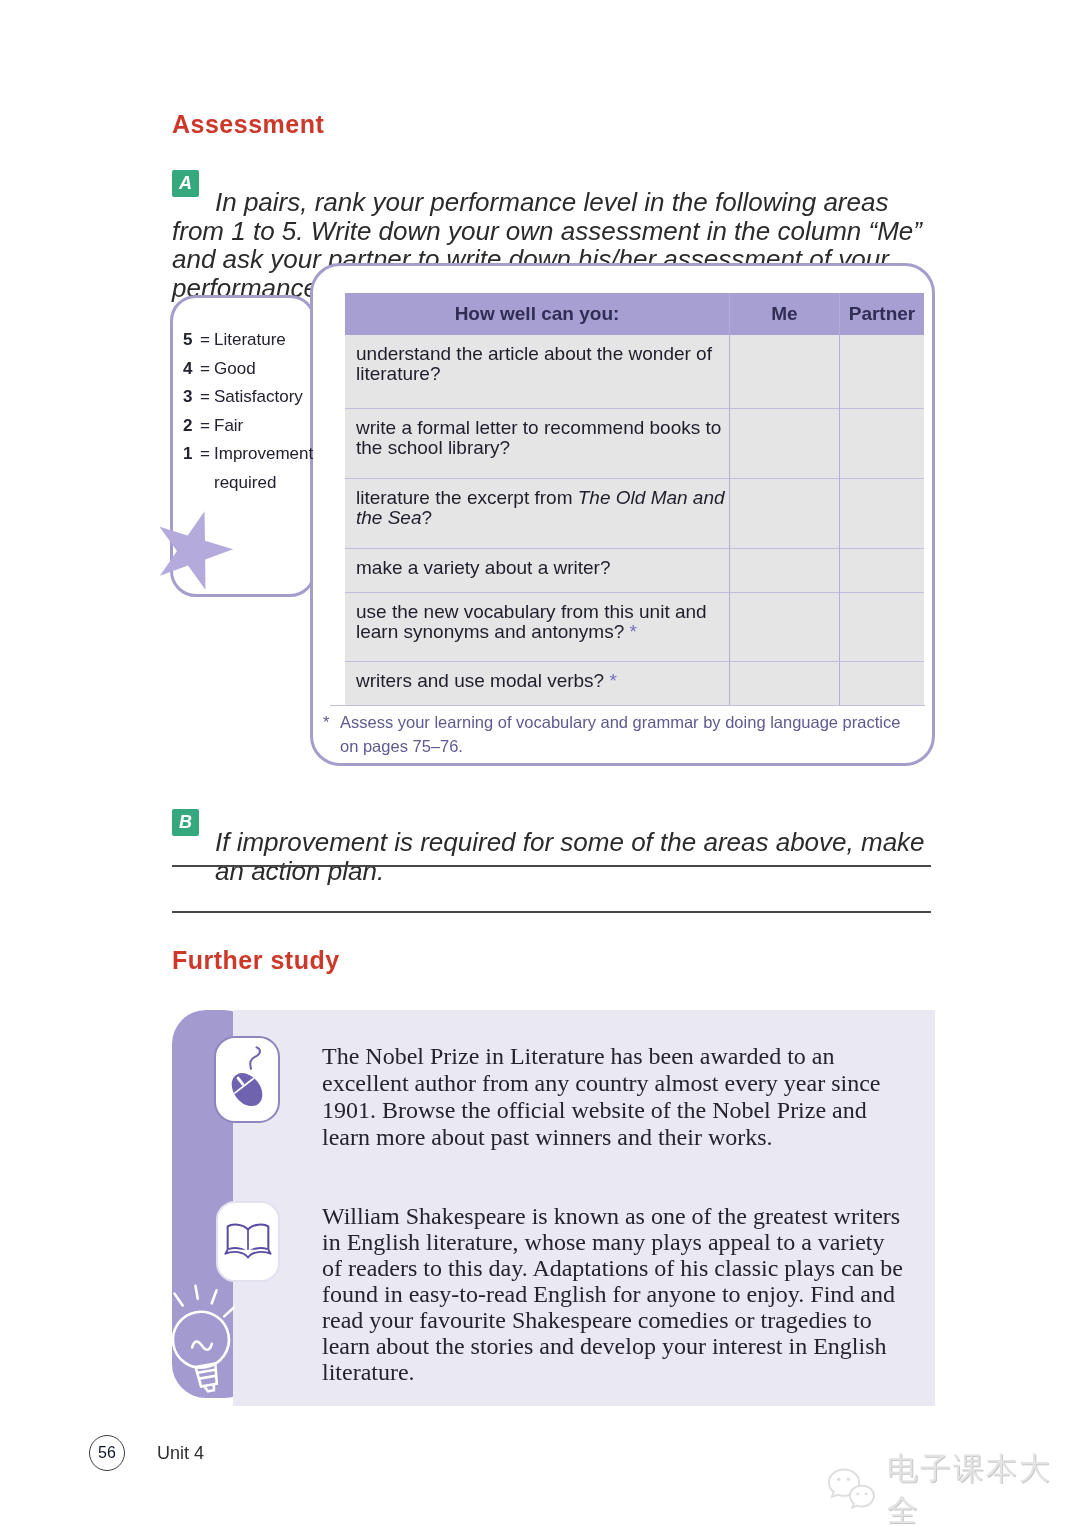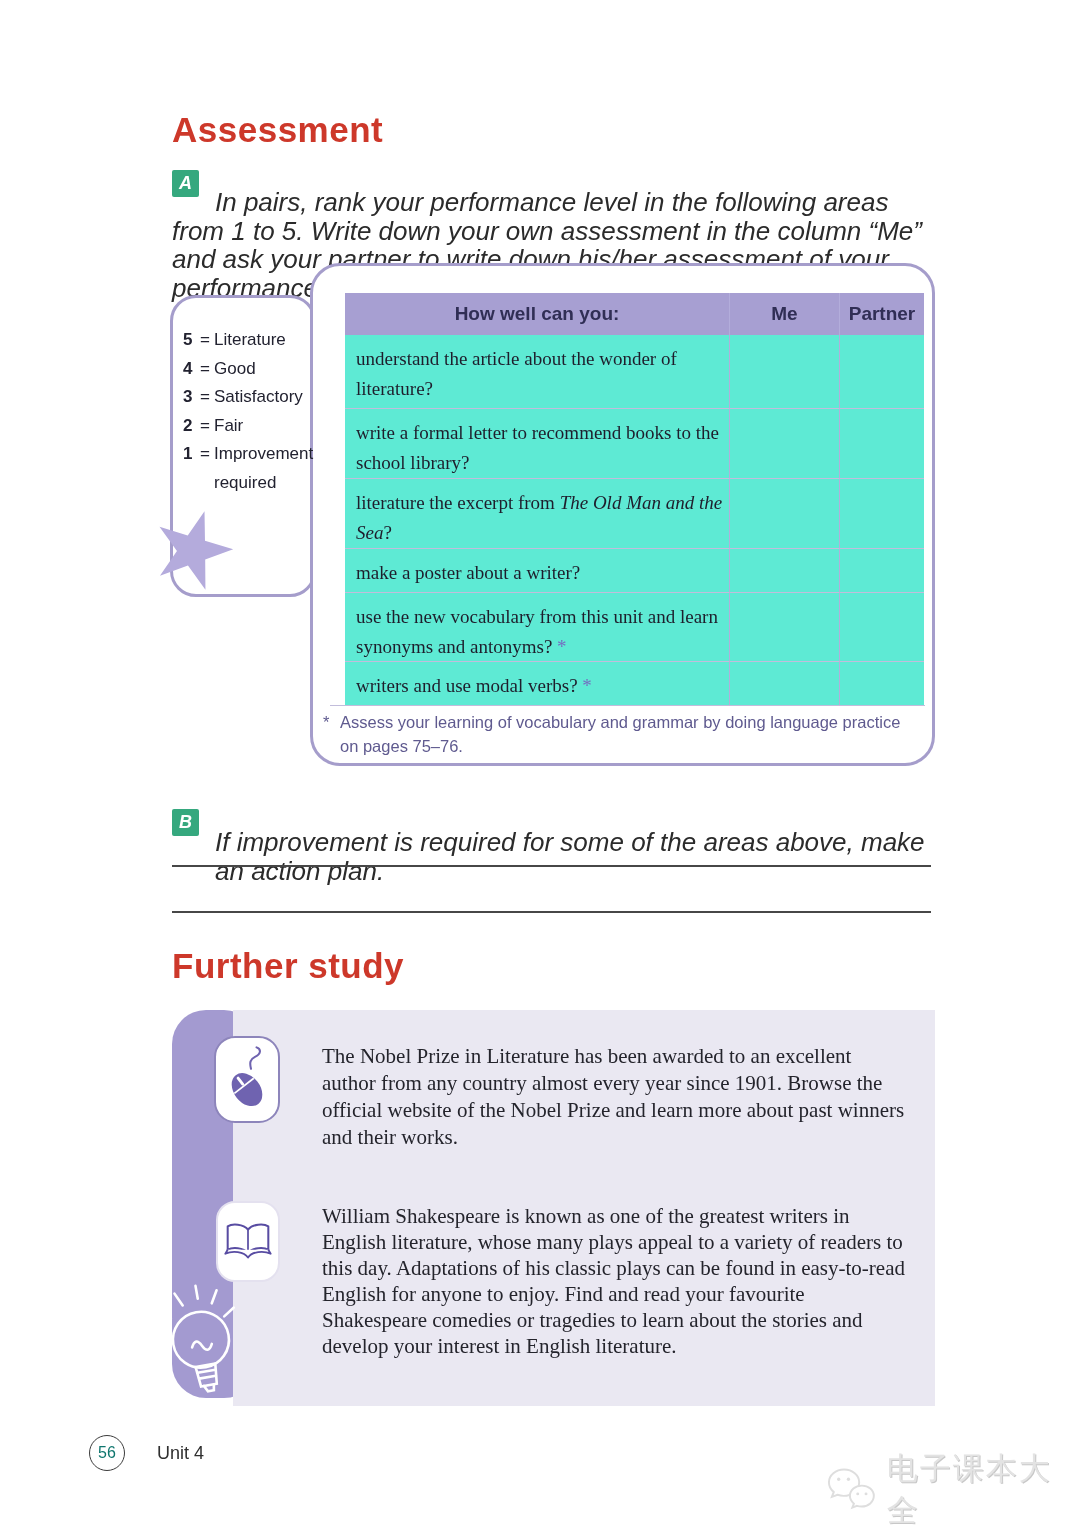--- a/index.html
+++ b/index.html
@@ -4,21 +4,21 @@
 <style>
   * { margin:0; padding:0; box-sizing:border-box; }
   html,body { background:#fff; }
   .page {
     position:relative; width:1080px; height:1526px; background:#ffffff;
     font-family:"Liberation Sans", sans-serif; overflow:hidden;
   }
   
   .sec-title {
     position:absolute; left:172px; color:#cd382a; font-weight:bold;
-    font-size:35px; letter-spacing:0.5px; font-family:"Liberation Sans", sans-serif;
+    font-size:25px; letter-spacing:0.5px; font-family:"Liberation Sans", sans-serif;
   }
   #assessment-title { top:110px; }
   #further-title   { top:946px; }
 
   
   .instr-block { position:absolute; left:172px; top:168px; width:764px; }
   .badge {
     width:27px; height:27px; background:#35a87e; color:#fff; text-align:center;
     font-style:italic; font-weight:bold; font-size:18px; line-height:27px;
     border-radius:2px;
@@ -49,22 +49,22 @@
     position:absolute; left:330px; top:293px; width:595px; z-index:3;
     display:grid; grid-template-columns:384px 110px 85px;
     border-bottom:1.6px solid #c2bddb;
     padding-left:15px;
   }
   .th {
     background:#a79fd2; color:#302e55; font-weight:bold; font-size:19px;
     height:42px; line-height:42px; text-align:center;
   }
   .cell {
-    background:#5eead4; font-family:Liberation Serif, serif; font-size:19px;
-    line-height:30px; color:#1e1e2c; padding:9px 2px 8px 11px;
+    background:#e5e5e5; font-family:Liberation Sans, sans-serif; font-size:19px;
+    line-height:20px; color:#1e1e2c; padding:9px 2px 8px 11px;
   }
   .cell.fill { padding:0; }
   .row-t { border-top:1.6px solid #c2bddb; }
   .col-l { border-left:1.6px solid #b3addb; }
   .h1 { height:73px; } .h2 { height:70px; } .h3 { height:70px; }
   .h4 { height:44px; } .h5 { height:69px; } .h6 { height:44px; }
   .q-italic { font-style:italic; }
   .q-star { color:#756dc0; }
 
   .footnote {
@@ -93,31 +93,31 @@
     background:#a39ad0; border-radius:34px;
   }
   .icon-tile {
     position:absolute; background:#fff; z-index:3;
     display:flex; align-items:center; justify-content:center;
   }
   #mouse-tile { left:214px; top:1036px; width:66px; height:87px; border:2.5px solid #8d85bb; border-radius:21px; }
   #book-tile  { left:216px; top:1201px; width:64px; height:81px; border:2px solid #e4e1ef; border-radius:19px; }
   .fs-para {
     position:absolute; left:322px; z-index:3;
-    font-family:"Liberation Serif", serif; font-size:21px; line-height:27px; color:#24242c;
+    font-family:"Liberation Serif", serif; font-size:24px; line-height:27px; color:#24242c;
   }
   #fs-para-1 { top:1043px; width:586px; }
   #fs-para-2 { top:1203px; width:588px; line-height:26px; }
   .bulb-wrap { position:absolute; left:150px; top:1282px; z-index:3; }
 
   
   .page-circle {
     position:absolute; left:89px; top:1435px; width:36px; height:36px;
     border:1.7px solid #3c3c3c; border-radius:50%; text-align:center;
-    font-size:16px; line-height:33px; color:#0f766e;
+    font-size:16px; line-height:33px; color:#0f172a;
   }
   .unit-label { position:absolute; left:157px; top:1443px; font-size:18px; color:#2f2f2f; }
   .watermark {
     position:absolute; left:826px; top:1448px; display:flex; align-items:center; gap:10px;
     color:#dcdcdc;
   }
   .watermark-text {
     font-size:31px; letter-spacing:2px; color:#e3e3e3;
     text-shadow:1px 1px 0 #c8c8c8;
   }
@@ -181,21 +181,21 @@
     <div class="cell fill h1 col-l"></div>
 
     <div class="cell h2 row-t"><span>write a formal letter to recommend books to the school library?</span><span class="q-italic"></span><span></span><span class="q-star"></span></div>
     <div class="cell fill h2 row-t col-l"></div>
     <div class="cell fill h2 row-t col-l"></div>
 
     <div class="cell h3 row-t"><span>literature the excerpt from </span><span class="q-italic">The Old Man and the Sea</span><span>?</span><span class="q-star"></span></div>
     <div class="cell fill h3 row-t col-l"></div>
     <div class="cell fill h3 row-t col-l"></div>
 
-    <div class="cell h4 row-t"><span>make a poster about a writer?</span><span class="q-italic"></span><span></span><span class="q-star"></span></div>
+    <div class="cell h4 row-t"><span>make a variety about a writer?</span><span class="q-italic"></span><span></span><span class="q-star"></span></div>
     <div class="cell fill h4 row-t col-l"></div>
     <div class="cell fill h4 row-t col-l"></div>
 
     <div class="cell h5 row-t"><span>use the new vocabulary from this unit and learn synonyms and antonyms?</span><span class="q-italic"></span><span></span><span class="q-star"> *</span></div>
     <div class="cell fill h5 row-t col-l"></div>
     <div class="cell fill h5 row-t col-l"></div>
 
     <div class="cell h6 row-t"><span>writers and use modal verbs?</span><span class="q-italic"></span><span></span><span class="q-star"> *</span></div>
     <div class="cell fill h6 row-t col-l"></div>
     <div class="cell fill h6 row-t col-l"></div>

